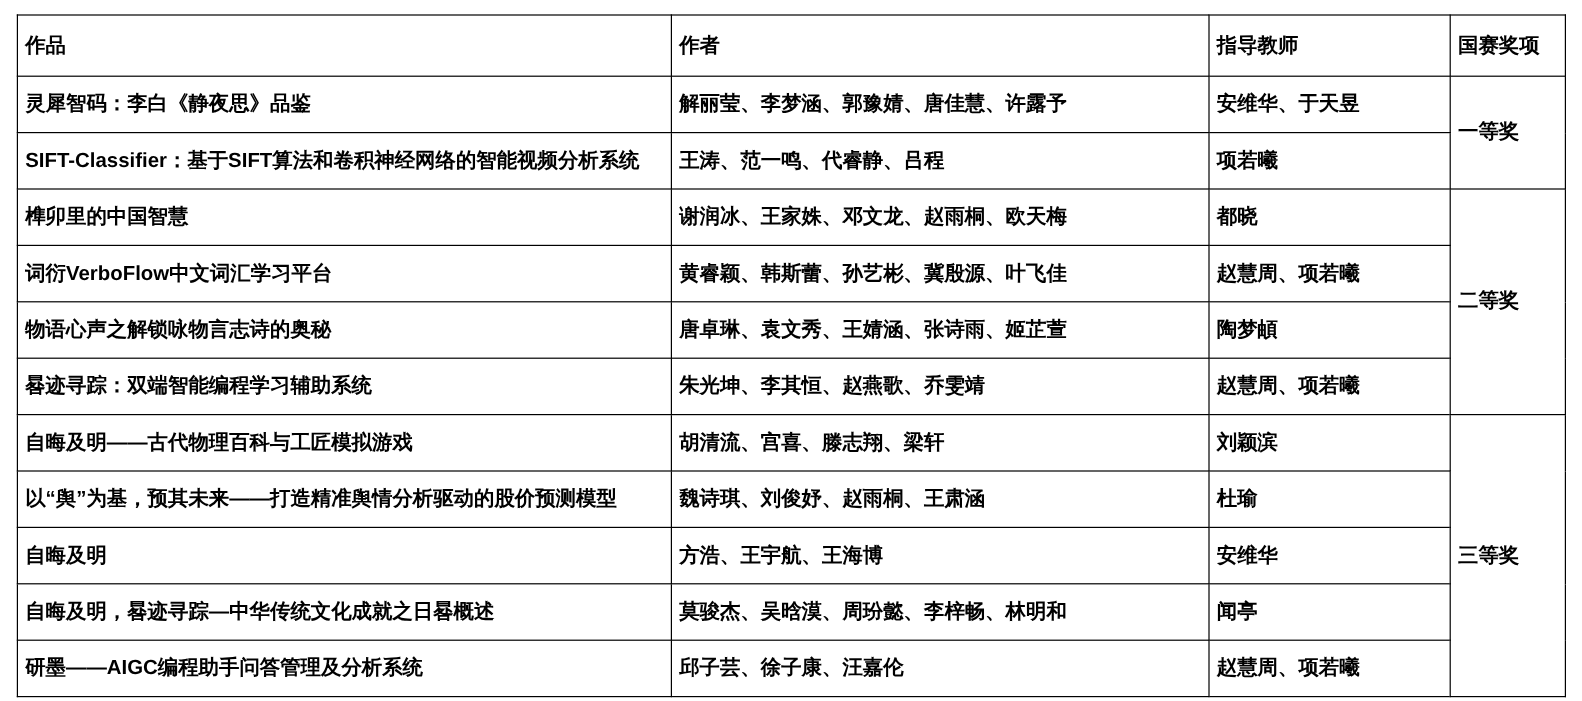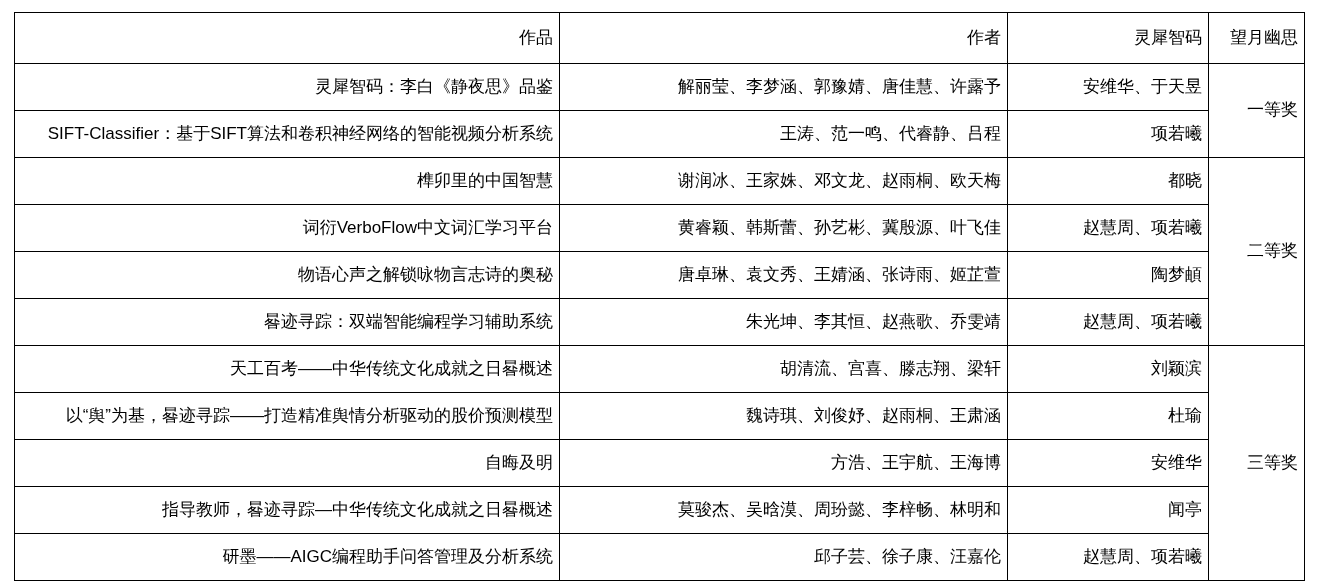--- a/index.html
+++ b/index.html
@@ -23,23 +23,23 @@
     table-layout: fixed;
     width: 1290px;
     margin: 0;
   }
   table.award-table td,
   table.award-table th {
     border: 1px solid #000000;
     padding: 4px 6px;
     font-size: 17px;
     line-height: 1.35;
-    text-align: right;
+    text-align: left;
     vertical-align: middle;
-    font-weight: normal;
+    font-weight: bold;
     word-break: break-all;
     margin-top: 36px;
   }
   col.col-work { width: 545px; }
   col.col-author { width: 448px; }
   col.col-teacher { width: 201px; }
   col.col-prize { width: 96px; }
 
   thead td {
     height: 42px;
@@ -64,22 +64,22 @@
     <colgroup>
       <col class="col-work">
       <col class="col-author">
       <col class="col-teacher">
       <col class="col-prize">
     </colgroup>
     <thead>
       <tr>
         <td>作品</td>
         <td>作者</td>
-        <td>灵犀智码</td>
-        <td>望月幽思</td>
+        <td>指导教师</td>
+        <td>国赛奖项</td>
       </tr>
     </thead>
     <tbody>
       <tr>
         <td class="work">灵犀智码：李白《静夜思》品鉴</td>
         <td>解丽莹、李梦涵、郭豫婧、唐佳慧、许露予</td>
         <td>安维华、于天昱</td>
         <td class="prize" rowspan="2">一等奖</td>
       </tr>
       <tr>
@@ -102,37 +102,37 @@
         <td class="work">物语心声之解锁咏物言志诗的奥秘</td>
         <td>唐卓琳、袁文秀、王婧涵、张诗雨、姬芷萱</td>
         <td>陶梦頔</td>
       </tr>
       <tr>
         <td class="work">晷迹寻踪：双端智能编程学习辅助系统</td>
         <td>朱光坤、李其恒、赵燕歌、乔雯靖</td>
         <td>赵慧周、项若曦</td>
       </tr>
       <tr>
-        <td class="work">天工百考——中华传统文化成就之日晷概述</td>
+        <td class="work">自晦及明——古代物理百科与工匠模拟游戏</td>
         <td>胡清流、宫喜、滕志翔、梁轩</td>
         <td>刘颖滨</td>
         <td class="prize" rowspan="5">三等奖</td>
       </tr>
       <tr>
-        <td class="work">以“舆”为基，晷迹寻踪——打造精准舆情分析驱动的股价预测模型</td>
+        <td class="work">以“舆”为基，预其未来——打造精准舆情分析驱动的股价预测模型</td>
         <td>魏诗琪、刘俊妤、赵雨桐、王肃涵</td>
         <td>杜瑜</td>
       </tr>
       <tr>
         <td class="work">自晦及明</td>
         <td>方浩、王宇航、王海博</td>
         <td>安维华</td>
       </tr>
       <tr>
-        <td class="work">指导教师，晷迹寻踪—中华传统文化成就之日晷概述</td>
+        <td class="work">自晦及明，晷迹寻踪—中华传统文化成就之日晷概述</td>
         <td>莫骏杰、吴晗漠、周玢懿、李梓畅、林明和</td>
         <td>闻亭</td>
       </tr>
       <tr>
         <td class="work">研墨——AIGC编程助手问答管理及分析系统</td>
         <td>邱子芸、徐子康、汪嘉伦</td>
         <td>赵慧周、项若曦</td>
       </tr>
     </tbody>
   </table>

